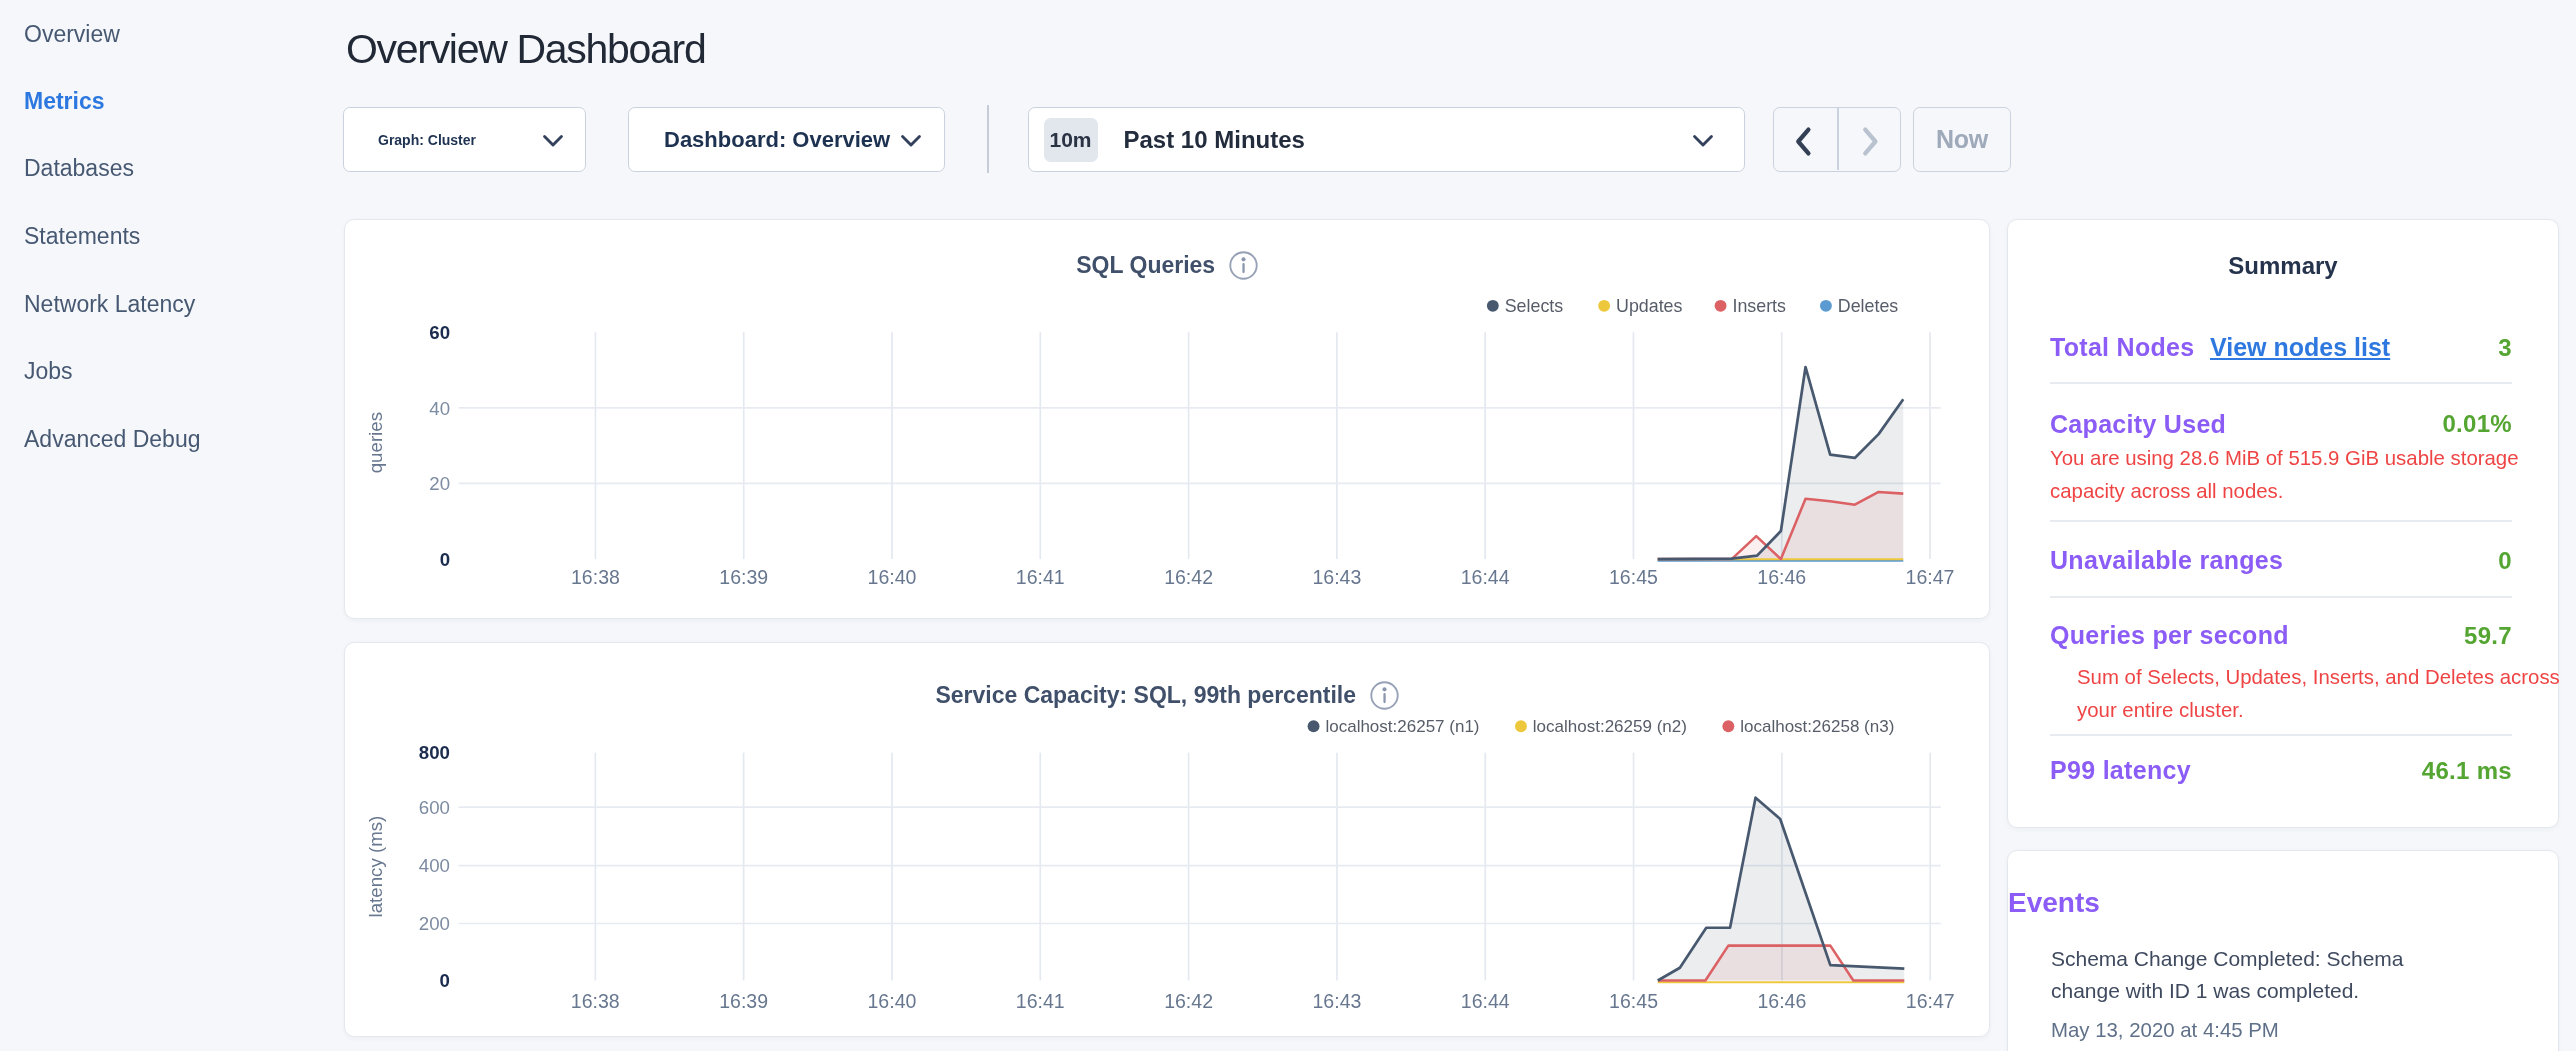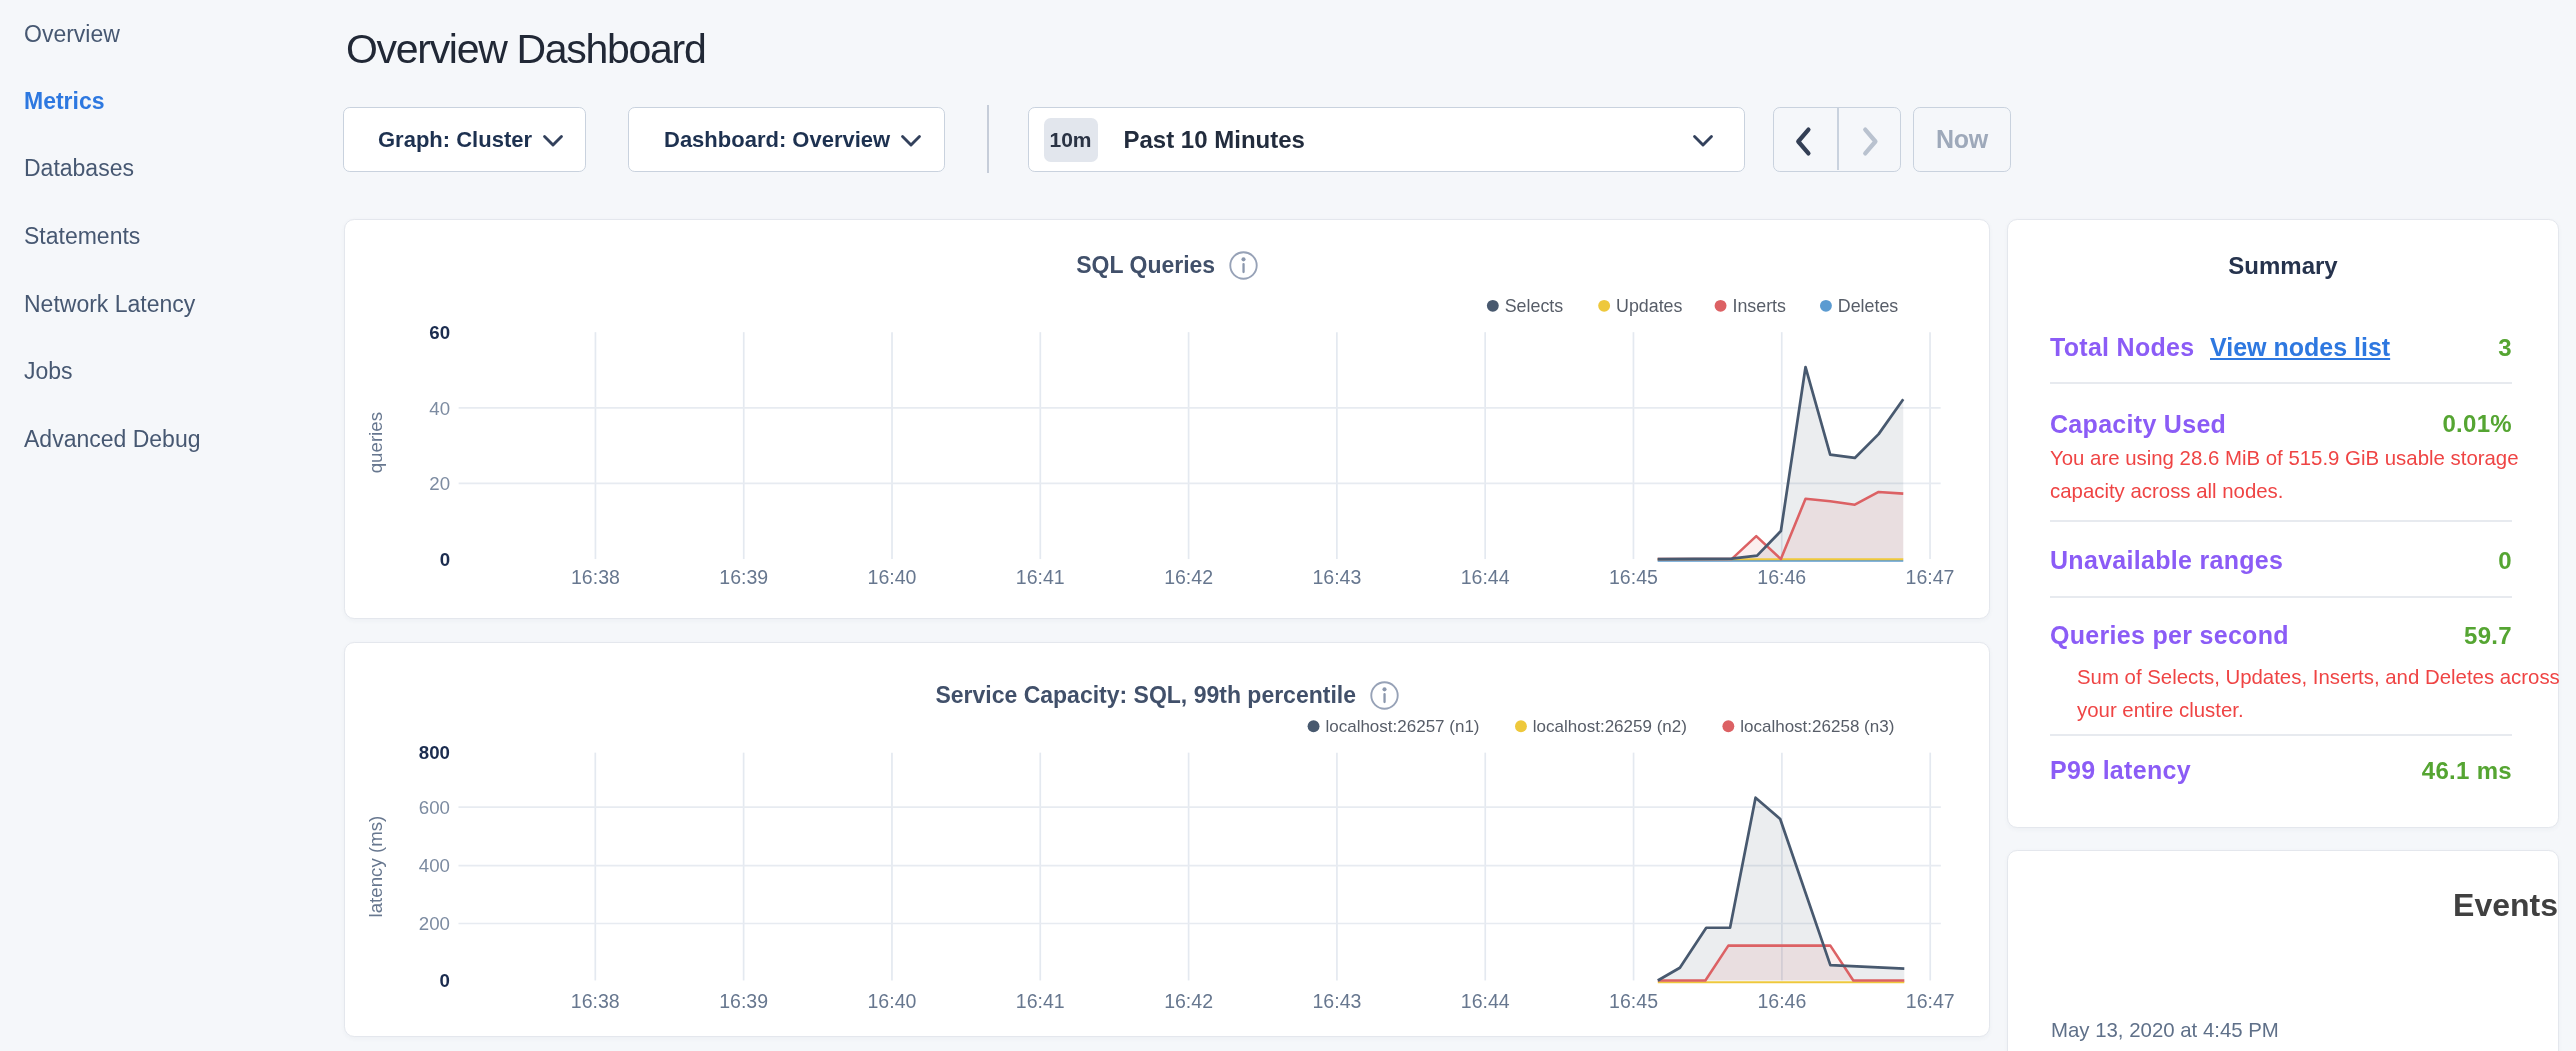--- a/index.html
+++ b/index.html
@@ -37,21 +37,21 @@
 <div class="nav" style="top:88px; color:#2d78e0; font-weight:bold;">Metrics</div>
 <div class="nav" style="top:155px;">Databases</div>
 <div class="nav" style="top:223px;">Statements</div>
 <div class="nav" style="top:291px;">Network Latency</div>
 <div class="nav" style="top:358px;">Jobs</div>
 <div class="nav" style="top:426px;">Advanced Debug</div>
 
 <div class="pagetitle">Overview Dashboard</div>
 
 <div class="btn" style="left:343px; width:243px; padding-left:34px;">
-  <span class="lbl" style="font-size:22px; letter-spacing:0;">Graph: Cluster</span>
+  <span class="lbl" style="font-size:14px; letter-spacing:0;">Graph: Cluster</span>
   <svg style="position:absolute; right:21px; top:26px;" width="22" height="13.6" viewBox="0 0 26 16">
       <polyline points="3,3 13,13 23,3" fill="none" stroke="#33415c" stroke-width="3.4" stroke-linecap="round" stroke-linejoin="round"></polyline>
     </svg>
 </div>
 <div class="btn" style="left:628px; width:317px; padding-left:35px;">
   <span class="lbl" style="font-size:22px; letter-spacing:0;">Dashboard: Overview</span>
   <svg style="position:absolute; right:22px; top:26px;" width="22" height="13.6" viewBox="0 0 26 16">
       <polyline points="3,3 13,13 23,3" fill="none" stroke="#33415c" stroke-width="3.4" stroke-linecap="round" stroke-linejoin="round"></polyline>
     </svg>
 </div>
@@ -198,16 +198,17 @@
   <div class="sdivider" style="top:376px;"></div>
   <div class="srow-label" style="top:401px;">Queries per second</div>
   <div class="srow-val" style="top:402px;">59.7</div>
   <div class="sdesc" style="top:441px; line-height:33px;margin-left:27px;">Sum of Selects, Updates, Inserts, and Deletes across<br>your entire cluster.</div>
   <div class="sdivider" style="top:514px;"></div>
   <div class="srow-label" style="top:536px;">P99 latency</div>
   <div class="srow-val" style="top:537px;">46.1 ms</div>
 </div>
 
 <div class="card" style="left:2007px; top:850px; width:552px; height:213px;">
-  <div style="position:absolute; top:36px; width:100%; text-align:right; font-weight:bold; font-size:32px; color:#404040;">Events</div>
+  <div style="position:absolute; top:36px; width:100%; text-align:left; font-weight:bold; font-size:28px; color:#8b5cf6;">Events</div>
+  <div class="abs" style="left:43px; top:92px; font-size:21px; line-height:32px; color:#3f4a5f; white-space:nowrap;">Schema Change Completed: Schema<br>change with ID 1 was completed.</div>
   <div class="abs" style="left:43px; top:168px; font-size:20.4px; color:#5f7089; white-space:nowrap;">May 13, 2020 at 4:45 PM</div>
 </div>
 
 
 </body></html>

